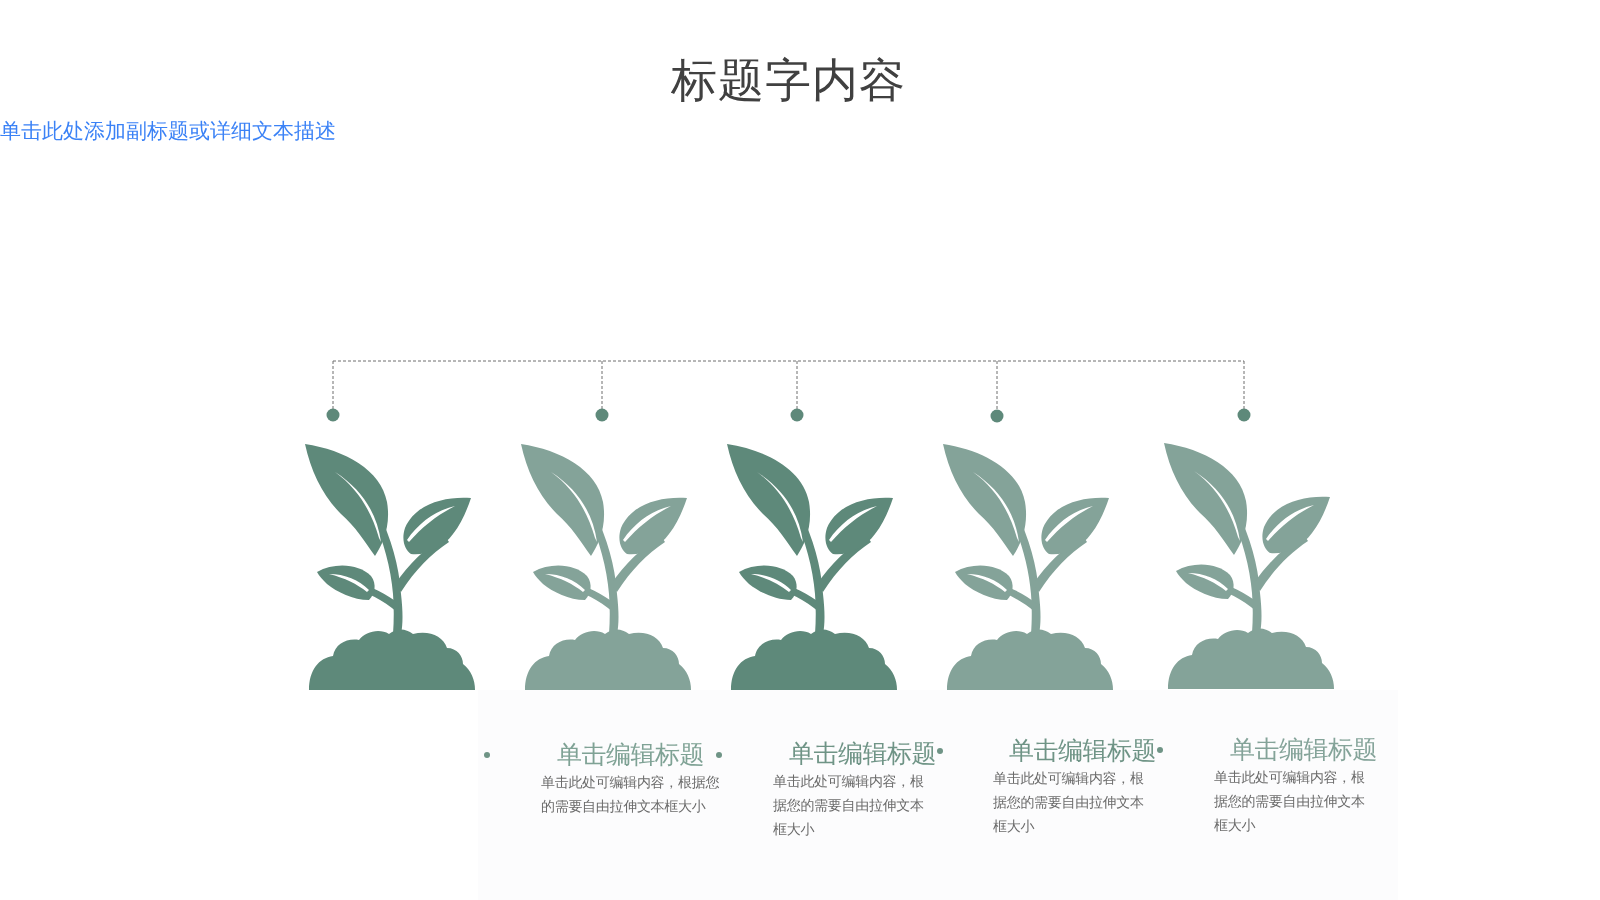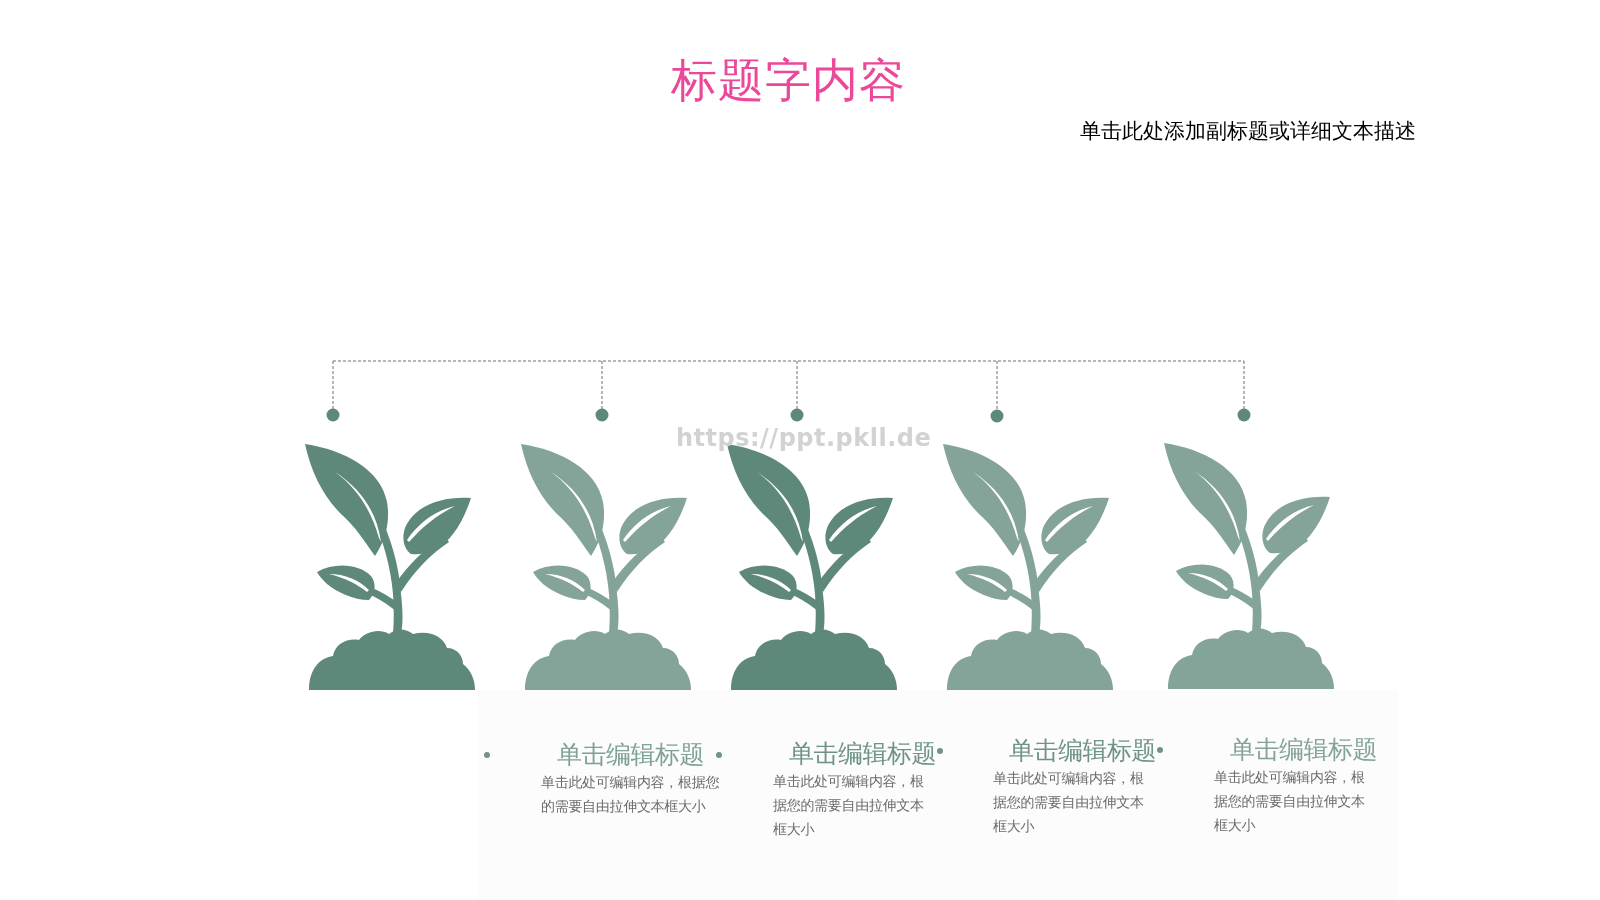--- a/index.html
+++ b/index.html
@@ -25,32 +25,32 @@
       height: 210px;
       background: #fcfcfd;
     }
     .title {
       position: absolute;
       left: 0;
       width: 1577px;
       top: 50px;
       text-align: center;
       font-size: 46px;
-      color: #ec4899;
+      color: #404040;
       letter-spacing: 1px;
       line-height: 60px;
     }
     .subtitle {
       position: absolute;
       left: 0;
       width: 1416px;
       top: 116px;
-      text-align: right;
+      text-align: left;
       font-size: 21px;
-      color: #000000;
+      color: #3b82f6;
       line-height: 30px;
     }
     .connector {
       position: absolute;
       left: 0;
       top: 0;
       width: 1600px;
       height: 900px;
       pointer-events: none;
     }
@@ -176,21 +176,20 @@
     <use href="#sprout-veins"></use>
   </svg>
 
   <svg class="plant" style="left:1160px; top:443px;" viewBox="0 0 172 250">
     <g fill="#84a399">
         <use href="#sprout"></use>
       </g>
     <use href="#sprout-veins"></use>
   </svg>
 
-  <div class="watermark">https://ppt.pkll.de</div>
 
   <div class="bullet" style="left:484px; top:752px;"></div>
   <div class="bullet" style="left:716px; top:752px;"></div>
   <div class="bullet" style="left:937px; top:748px;"></div>
   <div class="bullet" style="left:1157px; top:747px;"></div>
 
   <div class="item" style="left:541px; top:740px; width:190px;">
     <div class="item-title" style="color:#7fa295;">单击编辑标题</div>
     <div class="item-body">单击此处可编辑内容，根据您的需要自由拉伸文本框大小</div>
   </div>

